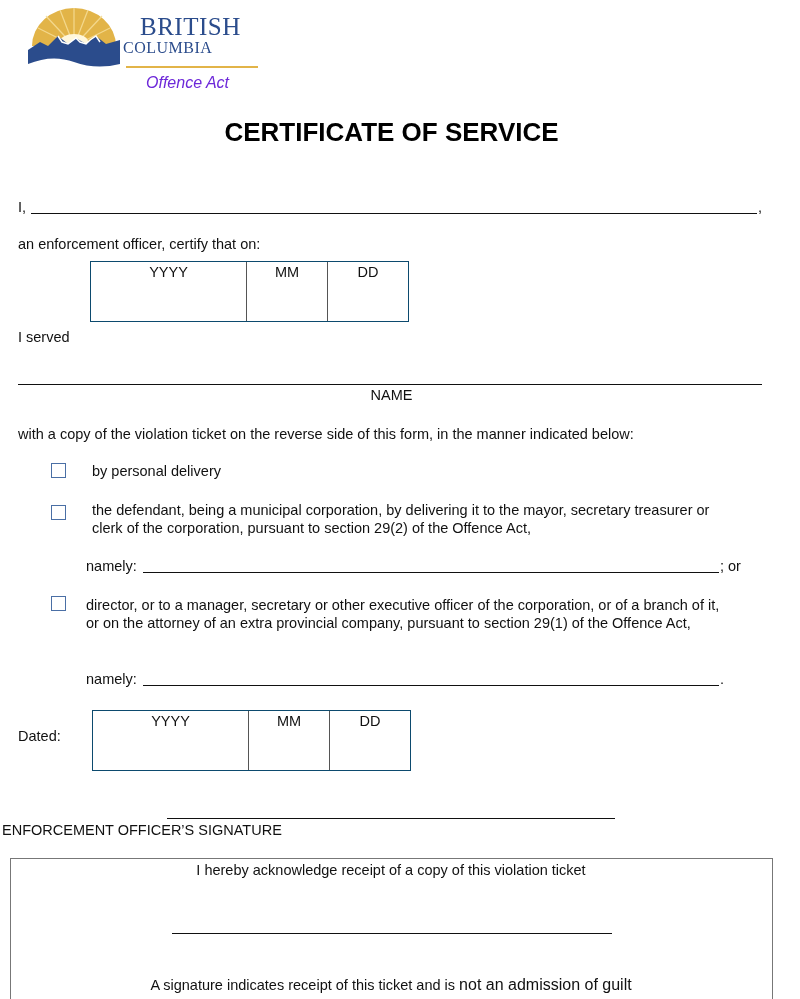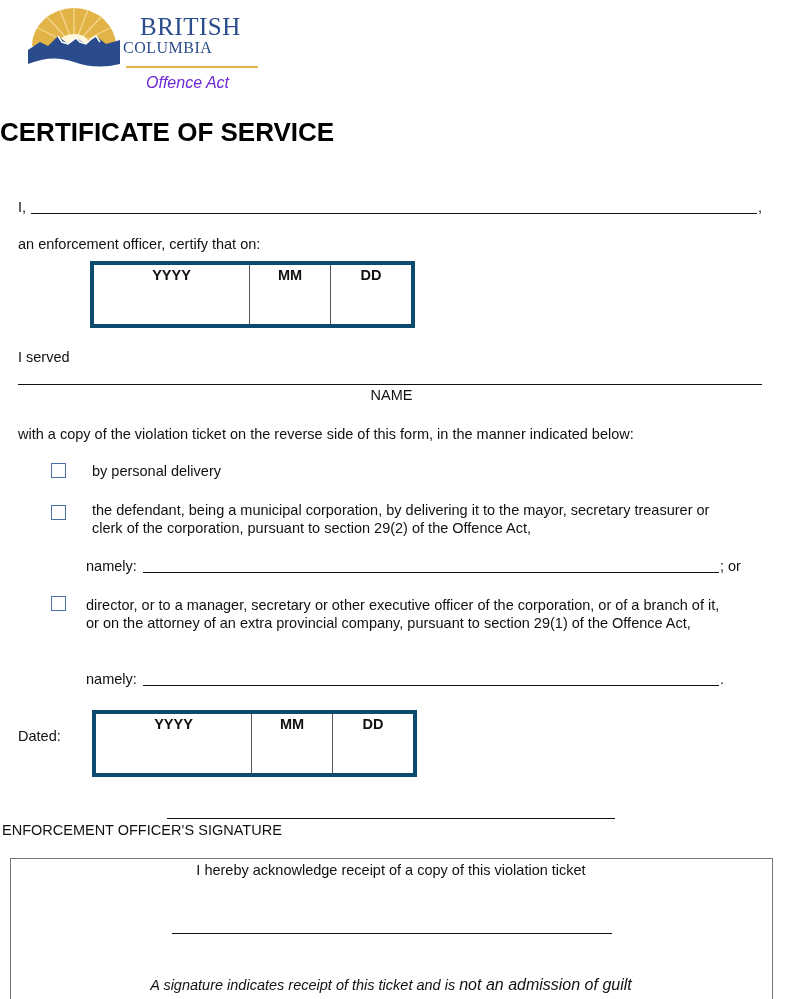--- a/index.html
+++ b/index.html
@@ -12,27 +12,27 @@
     .logo-wrap svg { display: block; }
     .bc-text {
       left: 123px; top: 16px; font-family: "Liberation Serif", serif;
       color: #2b4c8c; font-size: 26px; line-height: 21px; letter-spacing: 0.5px;
     }
     .bc-text .l1 { padding-left: 17px; font-size: 25px; }
     .bc-text .l2 { font-size: 16px; }
     .bc-rule { left: 126px; top: 66px; width: 132px; height: 2px; background: #e2b448; }
     .act { left: 146px; top: 74px; font-style: italic; font-size: 16px; color: #6d28d9; }
     .title {
-      left: 0; width: 783px; top: 117px; text-align: left; font-weight: bold; font-size: 26px;
+      left: 0; width: 783px; top: 117px; text-align: center; font-weight: bold; font-size: 26px;
       color: #000;
     }
     .uline { border-bottom: 1.5px solid #111; }
     .t { white-space: nowrap; }
     .datebox {
-      border: 4px solid #0c4a6e; display: flex; height: 59px; font-weight: bold;
+      border: 1px solid #0c4a6e; display: flex; height: 59px;
     }
     .datebox .cell {
       border-right: 1px solid #555; text-align: center; font-size: 14.5px; padding-top: 2px;
     }
     .datebox .cell:last-child { border-right: none; }
     .cb {
       width: 13px; height: 13px; border: 1px solid #4a6fa5; background: #fff;
     }
     .para { font-size: 14.5px; line-height: 18px; }
     .receipt-box {
@@ -78,21 +78,21 @@
 <div class="abs t" style="left:758px; top:199px;">,</div>
 
 <div class="abs t" style="left:18px; top:236px;">an enforcement officer, certify that on:</div>
 
 <div class="abs datebox" style="left:90px; top:261px; width:317px;">
   <div class="cell" style="width:155px;"><span>YYYY</span></div>
   <div class="cell" style="width:80px;"><span>MM</span></div>
   <div class="cell" style="width:80px;"><span>DD</span></div>
 </div>
 
-<div class="abs t" style="left:18px; top:349px;">I served</div>
+<div class="abs t" style="left:18px; top:329px;">I served</div>
 
 <div class="abs uline" style="left:18px; top:370px; width:744px; height:14px;"></div>
 <div class="abs t" style="left:0; width:783px; top:387px; text-align:center;">NAME</div>
 
 <div class="abs t" style="left:18px; top:426px;">with a copy of the violation ticket on the reverse side of this form, in the manner indicated below:</div>
 
 <div class="abs cb" style="left:51px; top:463px;"></div>
 <div class="abs t" style="left:92px; top:463px;">by personal delivery</div>
 
 <div class="abs cb" style="left:51px; top:505px;"></div>
@@ -121,16 +121,16 @@
   <div class="cell" style="width:80px;"><span>MM</span></div>
   <div class="cell" style="width:80px;"><span>DD</span></div>
 </div>
 
 <div class="abs uline" style="left:167px; top:806px; width:448px; height:12px;"></div>
 <div class="abs t" style="left:2px; width:783px; top:822px; text-align:left;">ENFORCEMENT OFFICER’S SIGNATURE</div>
 
 <div class="abs receipt-box">
   <div class="abs t" style="left:0; width:760px; top:3px; text-align:center;">I hereby acknowledge receipt of a copy of this violation ticket</div>
   <div class="abs uline" style="left:161px; top:62px; width:440px; height:12px;"></div>
-  <div class="abs t" style="left:0; width:760px; top:117px; text-align:center; font-style:italic;">
+  <div class="abs t" style="left:0; width:760px; top:117px; text-align:center; ">
     <span>A signature indicates receipt of this ticket and is </span><span style="font-size:16px;">not an admission of guilt</span>
   </div>
 </div>
 
 </body></html>

